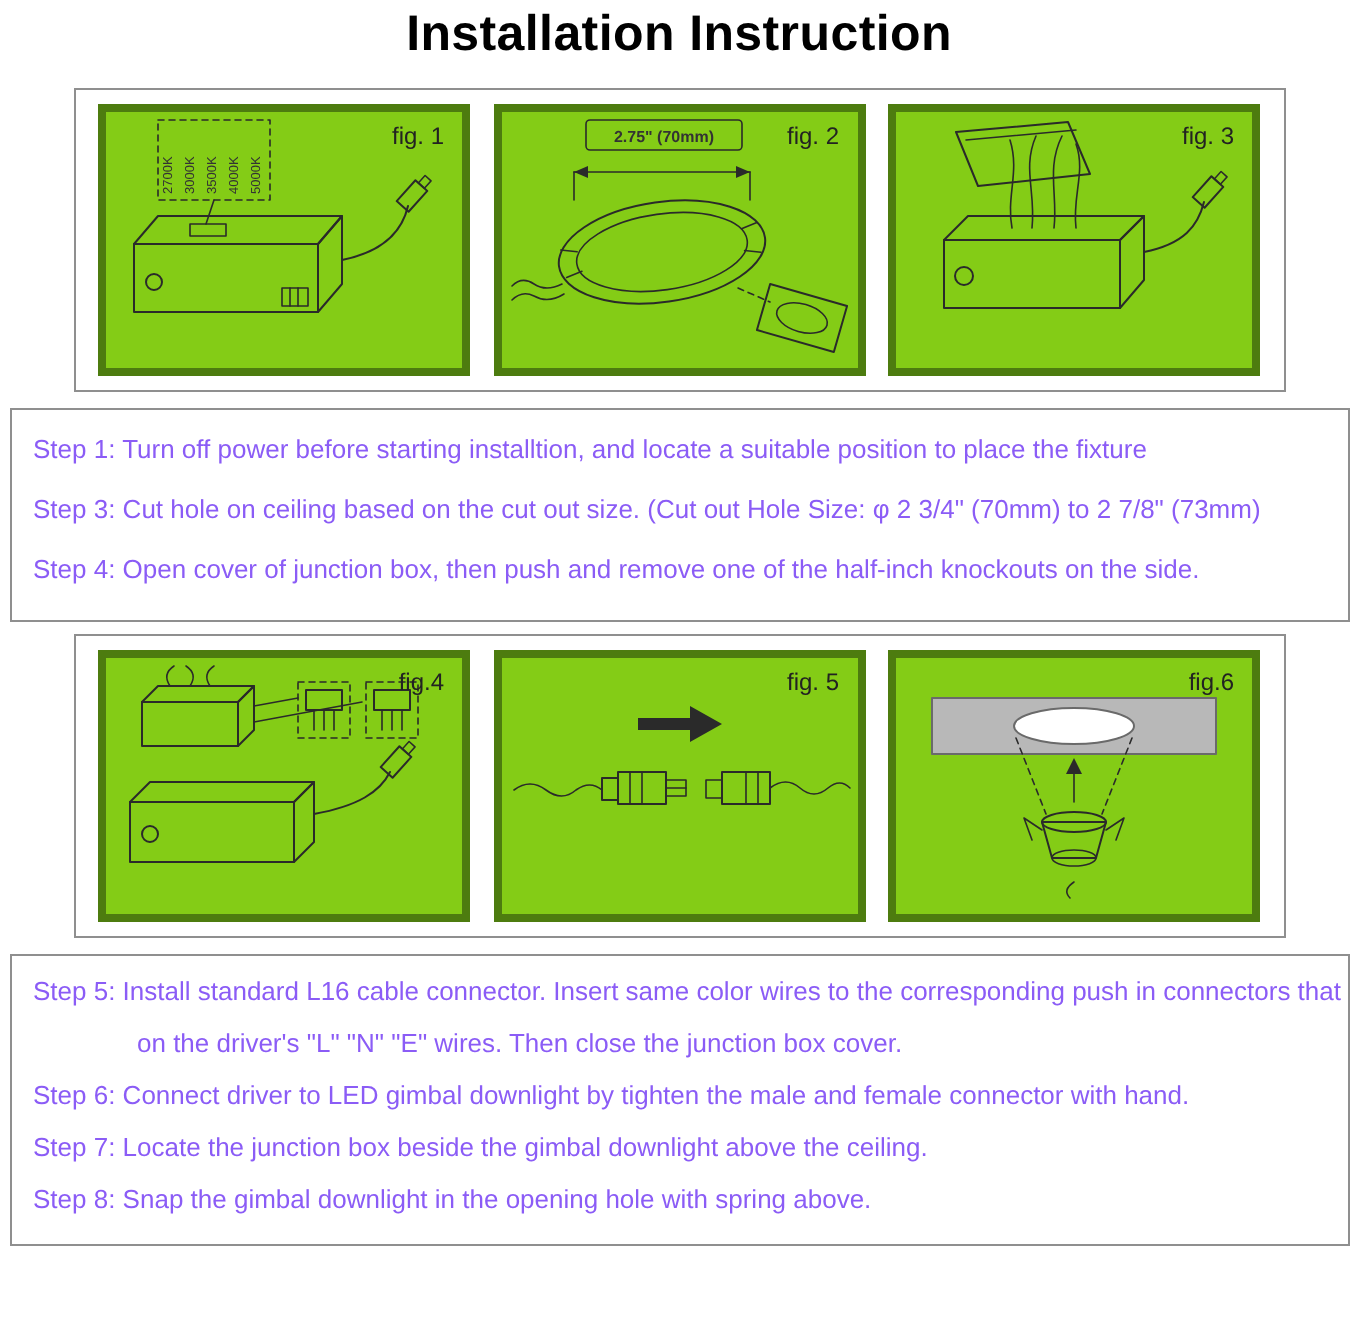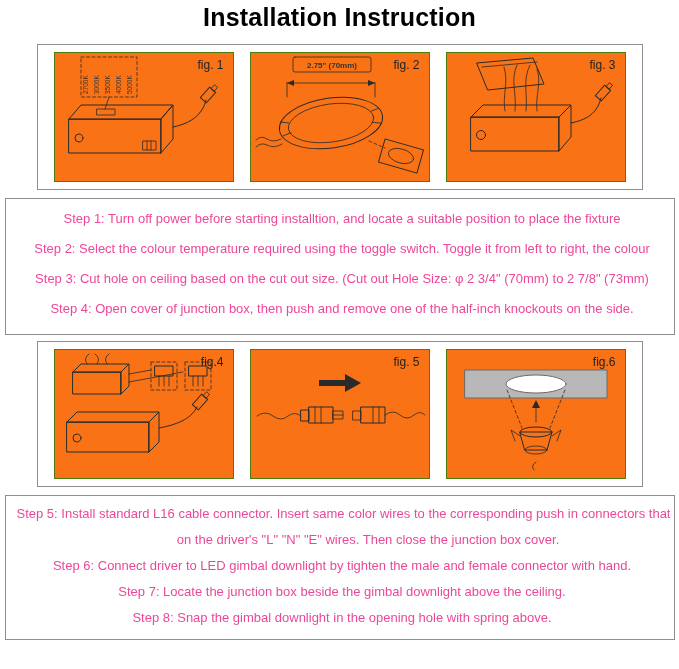--- a/index.html
+++ b/index.html
@@ -11,34 +11,34 @@
   .page-title{
     text-align:center;font-size:25px;font-weight:bold;color:#000000;
     margin:3px 0 12px 0;letter-spacing:0.2px;
   }
   .fig-row{
     width:604px;margin:0 auto;border:1px solid #8f8f8f;
     display:flex;justify-content:space-evenly;align-items:center;
     padding:7px 0;background:#fff;
   }
   .fig-panel{
-    width:178px;height:128px;border:1px solid #4d7c0f;
-    position:relative;background:#f97316;
+    width:178px;height:128px;border:4px solid #4d7c0f;
+    position:relative;background:#84cc16;
   }
   .fig-label{
     position:absolute;top:5px;right:9px;font-size:12px;color:#222;
   }
   .steps-box{
     width:670px;margin:8px auto 0 auto;border:1px solid #8f8f8f;
     box-sizing:border-box;background:#fff;
   }
   .steps-box.top{padding:13px 6px 2px 11px;}
   .steps-box.bottom{padding:11px 6px 3px 11px;}
   .step-line{
-    font-size:13px;color:#ec4899;white-space:nowrap;line-height:1.15;text-align:center;
+    font-size:13px;color:#8b5cf6;white-space:nowrap;line-height:1.15;
   }
   .steps-box.top .step-line{margin:0 0 15px 0;}
   .steps-box.bottom .step-line{margin:0 0 11px 0;}
   .step-line.indent{padding-left:52px;}
   .row-gap{height:6px;}
   .figsvg{position:absolute;left:0;top:0;}
   .figsvg path,.figsvg rect,.figsvg polygon,.figsvg ellipse,.figsvg circle,.figsvg line,.figsvg polyline{
     fill:none;stroke:#2a2a2a;stroke-width:1;stroke-linecap:round;stroke-linejoin:round;
   }
   .figsvg text{fill:#333;stroke:none;font-family:"Liberation Sans",sans-serif;}
@@ -126,21 +126,20 @@
         <rect x="149" y="36" width="14" height="8"></rect>
         <rect class="thin" x="163" y="38" width="5" height="4"></rect>
       </g>
     </svg>
     <span class="fig-label">fig. 3</span>
   </div>
 </div>
 
 <div class="steps-box top">
   <div class="step-line">Step 1: Turn off power before starting installtion, and locate a suitable position to place the fixture</div>
-  <div class="step-line">Step 2: Select the colour temperature required using the toggle switch. Toggle it from left to right, the colour</div>
   <div class="step-line">Step 3: Cut hole on ceiling based on the cut out size.  (Cut out Hole Size: φ 2 3/4" (70mm) to 2 7/8" (73mm)</div>
   <div class="step-line">Step 4: Open cover of junction box, then push and remove one of the half-inch knockouts on the side.</div>
 </div>
 
 <div class="row-gap"></div>
 
 <div class="fig-row">
 
   <div class="fig-panel">
     <svg class="figsvg" width="178" height="128" viewBox="0 0 178 128">

